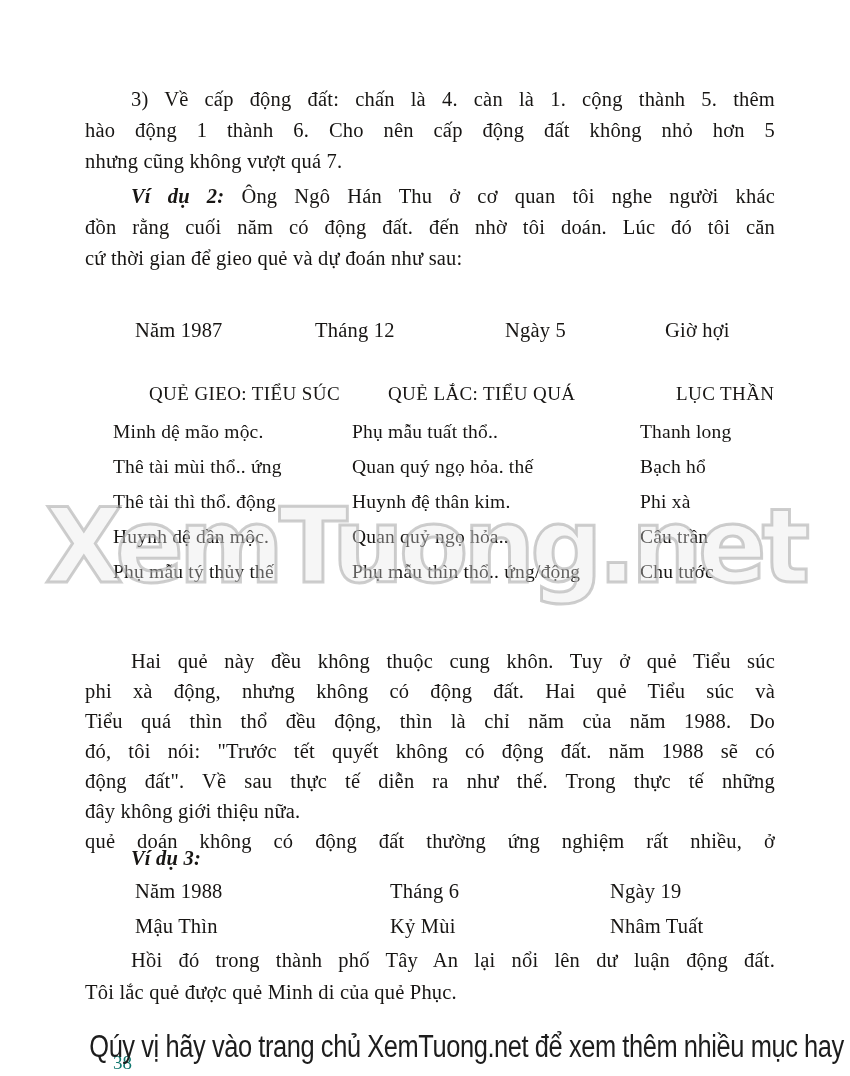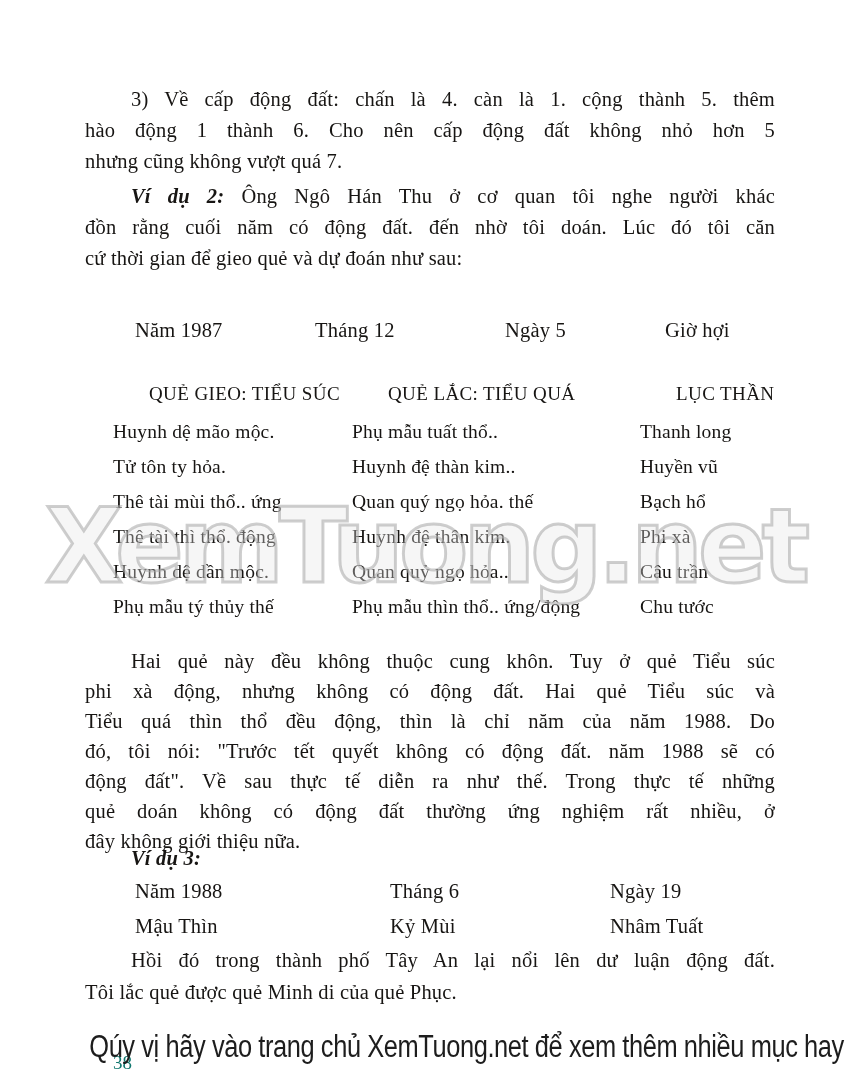--- a/index.html
+++ b/index.html
@@ -103,28 +103,23 @@
     </div>
   </div>
 
   <div class="que-table">
     <div class="que-head">
       <span class="que-head-cell">QUẺ GIEO: TIỂU SÚC</span>
       <span class="que-head-cell">QUẺ LẮC: TIỂU QUÁ</span>
       <span class="que-head-cell">LỤC THẦN</span>
     </div>
     <div class="que-row">
-      <span class="que-cell">Huynh dệ mão mộc.</span>
+      <span class="que-cell">Minh dệ mão mộc.</span>
       <span class="que-cell">Phụ mẫu tuất thổ..</span>
       <span class="que-cell">Thanh long</span>
-    </div>
-    <div class="que-row">
-      <span class="que-cell">Tử tôn ty hỏa.</span>
-      <span class="que-cell">Huynh đệ thàn kim..</span>
-      <span class="que-cell">Huyền vũ</span>
     </div>
     <div class="que-row">
       <span class="que-cell">Thê tài mùi thổ.. ứng</span>
       <span class="que-cell">Quan quý ngọ hỏa. thế</span>
       <span class="que-cell">Bạch hổ</span>
     </div>
     <div class="que-row">
       <span class="que-cell">Thê tài thì thổ. động</span>
       <span class="que-cell">Huynh đệ thân kim.</span>
       <span class="que-cell">Phi xà</span>
@@ -142,22 +137,22 @@
   </div>
 
   <div class="watermark">XemTuong.net</div>
 
   <div class="para" style="top:646px;">
     <div class="ln full ind" style="line-height:30px">Hai quẻ này đều không thuộc cung khôn. Tuy ở quẻ Tiểu súc</div>
     <div class="ln full" style="line-height:30px">phi xà động, nhưng không có động đất. Hai quẻ Tiểu súc và</div>
     <div class="ln full" style="line-height:30px">Tiểu quá thìn thổ đều động, thìn là chỉ năm của năm 1988. Do</div>
     <div class="ln full" style="line-height:30px">đó, tôi nói: "Trước tết quyết không có động đất. năm 1988 sẽ có</div>
     <div class="ln full" style="line-height:30px">động đất". Về sau thực tế diễn ra như thế. Trong thực tế những</div>
+    <div class="ln" style="line-height:30px">đây không giới thiệu nữa.</div>
     <div class="ln full" style="line-height:30px">quẻ doán không có động đất thường ứng nghiệm rất nhiều, ở</div>
-    <div class="ln" style="line-height:30px">đây không giới thiệu nữa.</div>
   </div>
 
   <div class="para" style="top:843px;">
     <div class="ln ind"><span class="bold-it">Ví dụ 3:</span></div>
   </div>
 
   <div class="date-table dt2" style="top:874px;">
     <div class="dt-row">
       <span class="dt-cell">Năm 1988</span>
       <span class="dt-cell">Tháng 6</span>

